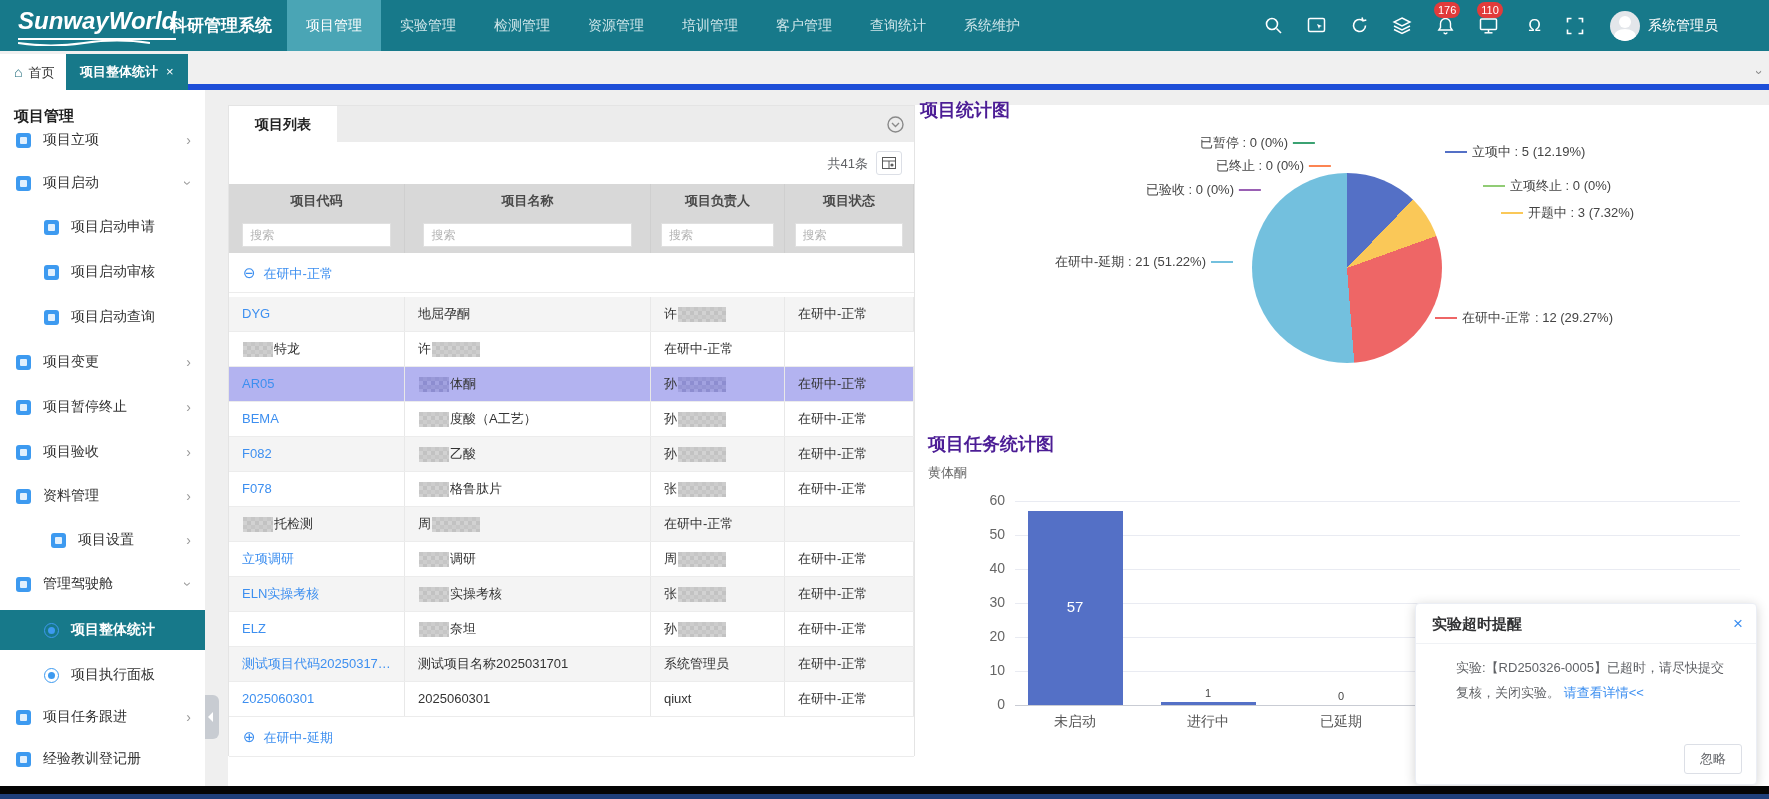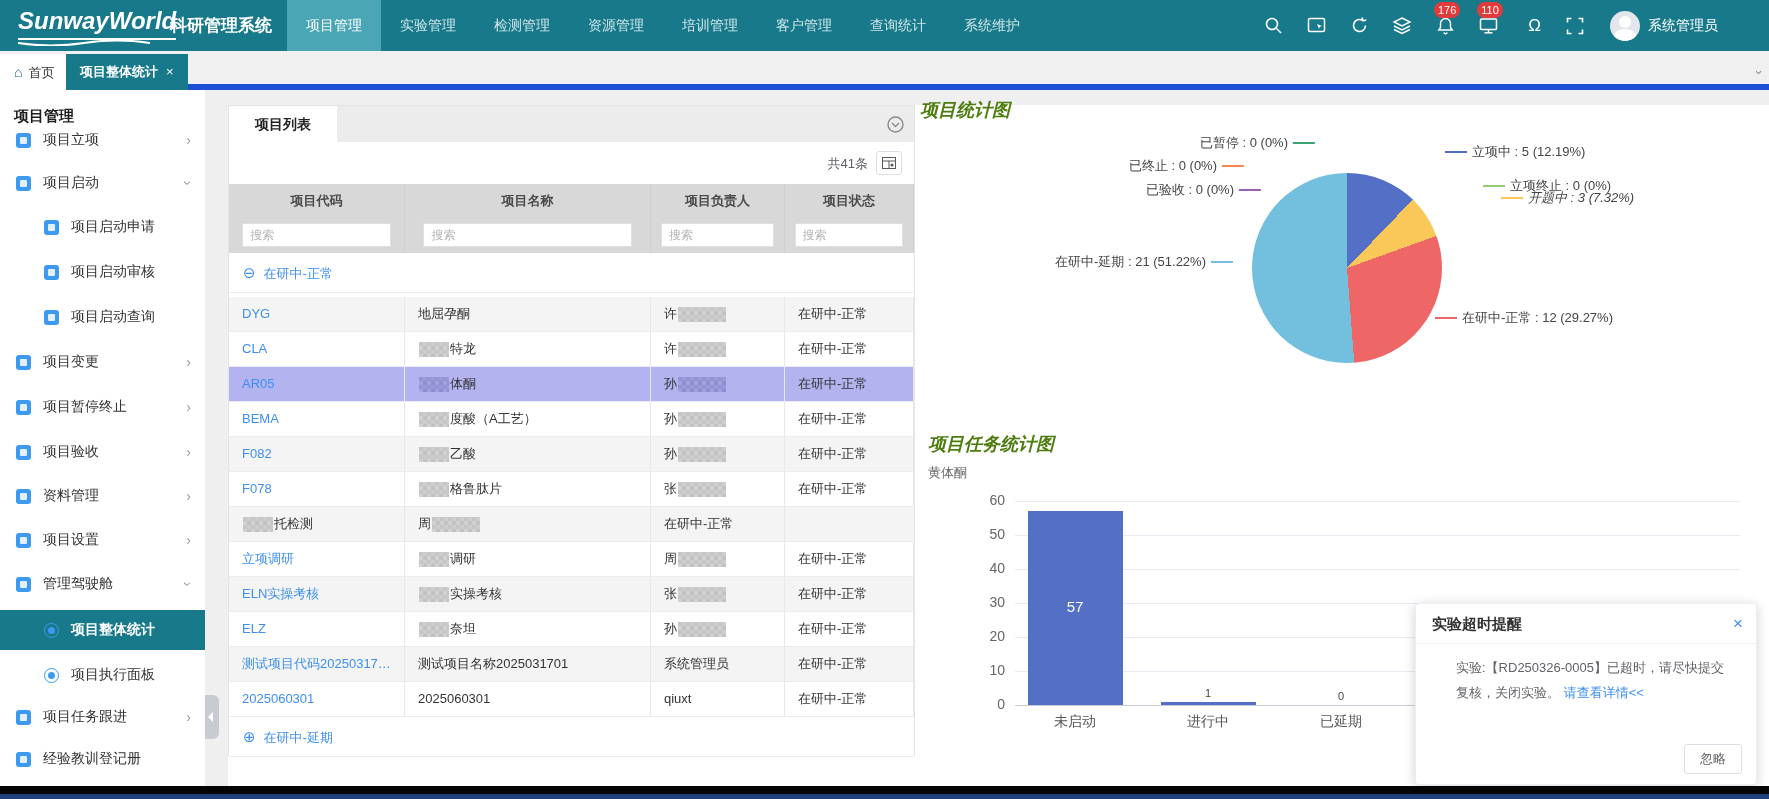--- a/index.html
+++ b/index.html
@@ -77,21 +77,21 @@
   .trow.alt { background:#f4f4f4; }
   .trow.selected { background:#b3b3f0; }
   .trow div { line-height:34px; font-size:13px; color:#333; border-right:1px solid #e8e8e8; overflow:hidden; white-space:nowrap; padding-left:13px; }
   .trow .code { color:#3d8ff0; }
   .censor { display:inline-block; height:15px; vertical-align:middle; margin:0 1px; background-image:conic-gradient(#cdcdcd 25%, #c2c2c2 0 50%, #d2d2d2 0 75%, #c6c6c6 0); background-size:8px 8px; }
   .censor.w-name { width:30px; }
   .censor.w-owner { width:48px; }
   .trow.selected .censor { background-image:conic-gradient(#9a9ad8 25%, #8d8dd0 0 50%, #a2a2e0 0 75%, #9494d4 0); }
 
   
-  .chart-title { position:absolute; font-size:18px; font-weight:bold; color:#4d7c0f;font-style:italic; }
+  .chart-title { position:absolute; font-size:18px; font-weight:bold; color:#4c1d95; }
   .chart-sub { position:absolute; font-size:13px; color:#666; }
   .pie { position:absolute; border-radius:50%; }
   .plabel { position:absolute; font-size:13px; color:#444; white-space:nowrap; display:flex; align-items:center; }
   .plabel .dash { width:22px; height:2px; margin:0 5px; }
   .gridline { position:absolute; height:1px; background:#e9ebf2; }
   .axisline { position:absolute; height:1px; background:#c9ccd4; }
   .ytick { position:absolute; width:60px; text-align:right; font-size:14px; color:#666; }
   .bar { position:absolute; background:#5470c6; }
   .bar-label-in { position:absolute; color:#fff; font-size:15px; text-align:center; }
   .bar-label-top { position:absolute; color:#444; font-size:11px; text-align:center; }
@@ -241,21 +241,21 @@
         <div class="side-item" style="top: 342px;">
           <span class="ic"></span>
           <span>项目验收</span>
           <span class="arrow">›</span>
         </div>
         <div class="side-item" style="top: 386px;">
           <span class="ic"></span>
           <span>资料管理</span>
           <span class="arrow">›</span>
         </div>
-        <div class="side-item" style="top: 430px;">
+        <div class="side-item" style="top: 430px; padding-left: 35px;">
           <span class="ic"></span>
           <span>项目设置</span>
           <span class="arrow">›</span>
         </div>
         <div class="side-item" style="top: 474px;">
           <span class="ic"></span>
           <span>管理驾驶舱</span>
           <span class="arrow down">›</span>
         </div>
         <div class="side-item child active scan" style="top: 520px;">
@@ -322,21 +322,20 @@
       <span class="gicon">⊖</span><span>在研中-正常</span>
     </div>
     <div id="rows">
         <div class="trow tgrid alt">
           <div class="code">DYG</div>
           <div><span>地屈孕酮</span></div>
           <div><span>许</span><span class="censor w-owner"></span></div>
           <div>在研中-正常</div>
         </div>
         <div class="trow tgrid">
-          <div class="code">CLA</div>
           <div><span class="censor w-name"></span><span>特龙</span></div>
           <div><span>许</span><span class="censor w-owner"></span></div>
           <div>在研中-正常</div>
         </div>
         <div class="trow tgrid alt selected">
           <div class="code">AR05</div>
           <div><span class="censor w-name"></span><span>体酮</span></div>
           <div><span>孙</span><span class="censor w-owner"></span></div>
           <div>在研中-正常</div>
         </div>
@@ -403,37 +402,37 @@
   <div class="pie" id="pie" style="left: 1252px; top: 173px; width: 190px; height: 190px; background: conic-gradient(rgb(84, 112, 198) 0deg, rgb(84, 112, 198) 43.884deg, rgb(250, 200, 88) 43.884deg, rgb(250, 200, 88) 70.236deg, rgb(238, 102, 102) 70.236deg, rgb(238, 102, 102) 175.608deg, rgb(115, 192, 222) 175.608deg, rgb(115, 192, 222) 360deg);"></div>
   <div id="pie-labels">
       <div class="plabel" style="left: 1440px; transform: translateY(-50%); top: 152px;">
         <span class="dash" style="background: rgb(84, 112, 198);"></span>
         <span>立项中 : 5 (12.19%)</span>
       </div>
       <div class="plabel" style="left: 1478px; transform: translateY(-50%); top: 186px;">
         <span class="dash" style="background: rgb(145, 204, 117);"></span>
         <span>立项终止 : 0 (0%)</span>
       </div>
-      <div class="plabel" style="left: 1496px; transform: translateY(-50%); top: 198px; font-style: italic;">
+      <div class="plabel" style="left: 1496px; transform: translateY(-50%); top: 213px;">
         <span class="dash" style="background: rgb(250, 200, 88);"></span>
         <span>开题中 : 3 (7.32%)</span>
       </div>
       <div class="plabel" style="left: 1430px; transform: translateY(-50%); top: 318px;">
         <span class="dash" style="background: rgb(238, 102, 102);"></span>
         <span>在研中-正常 : 12 (29.27%)</span>
       </div>
       <div class="plabel" style="left: 1238px; transform: translate(-100%, -50%); top: 262px;">
         <span>在研中-延期 : 21 (51.22%)</span>
         <span class="dash" style="background: rgb(115, 192, 222);"></span>
       </div>
       <div class="plabel" style="left: 1266px; transform: translate(-100%, -50%); top: 190px;">
         <span>已验收 : 0 (0%)</span>
         <span class="dash" style="background: rgb(154, 96, 180);"></span>
       </div>
-      <div class="plabel" style="left: 1249px; transform: translate(-100%, -50%); top: 166px; justify-content: center;">
+      <div class="plabel" style="left: 1336px; transform: translate(-100%, -50%); top: 166px; justify-content: center;">
         <span>已终止 : 0 (0%)</span>
         <span class="dash" style="background: rgb(252, 132, 82);"></span>
       </div>
       <div class="plabel" style="left: 1320px; transform: translate(-100%, -50%); top: 143px;">
         <span>已暂停 : 0 (0%)</span>
         <span class="dash" style="background: rgb(59, 162, 114);"></span>
       </div>
     </div>
 
   <div class="chart-title" style="left:928px;top:432px;">项目任务统计图</div>

